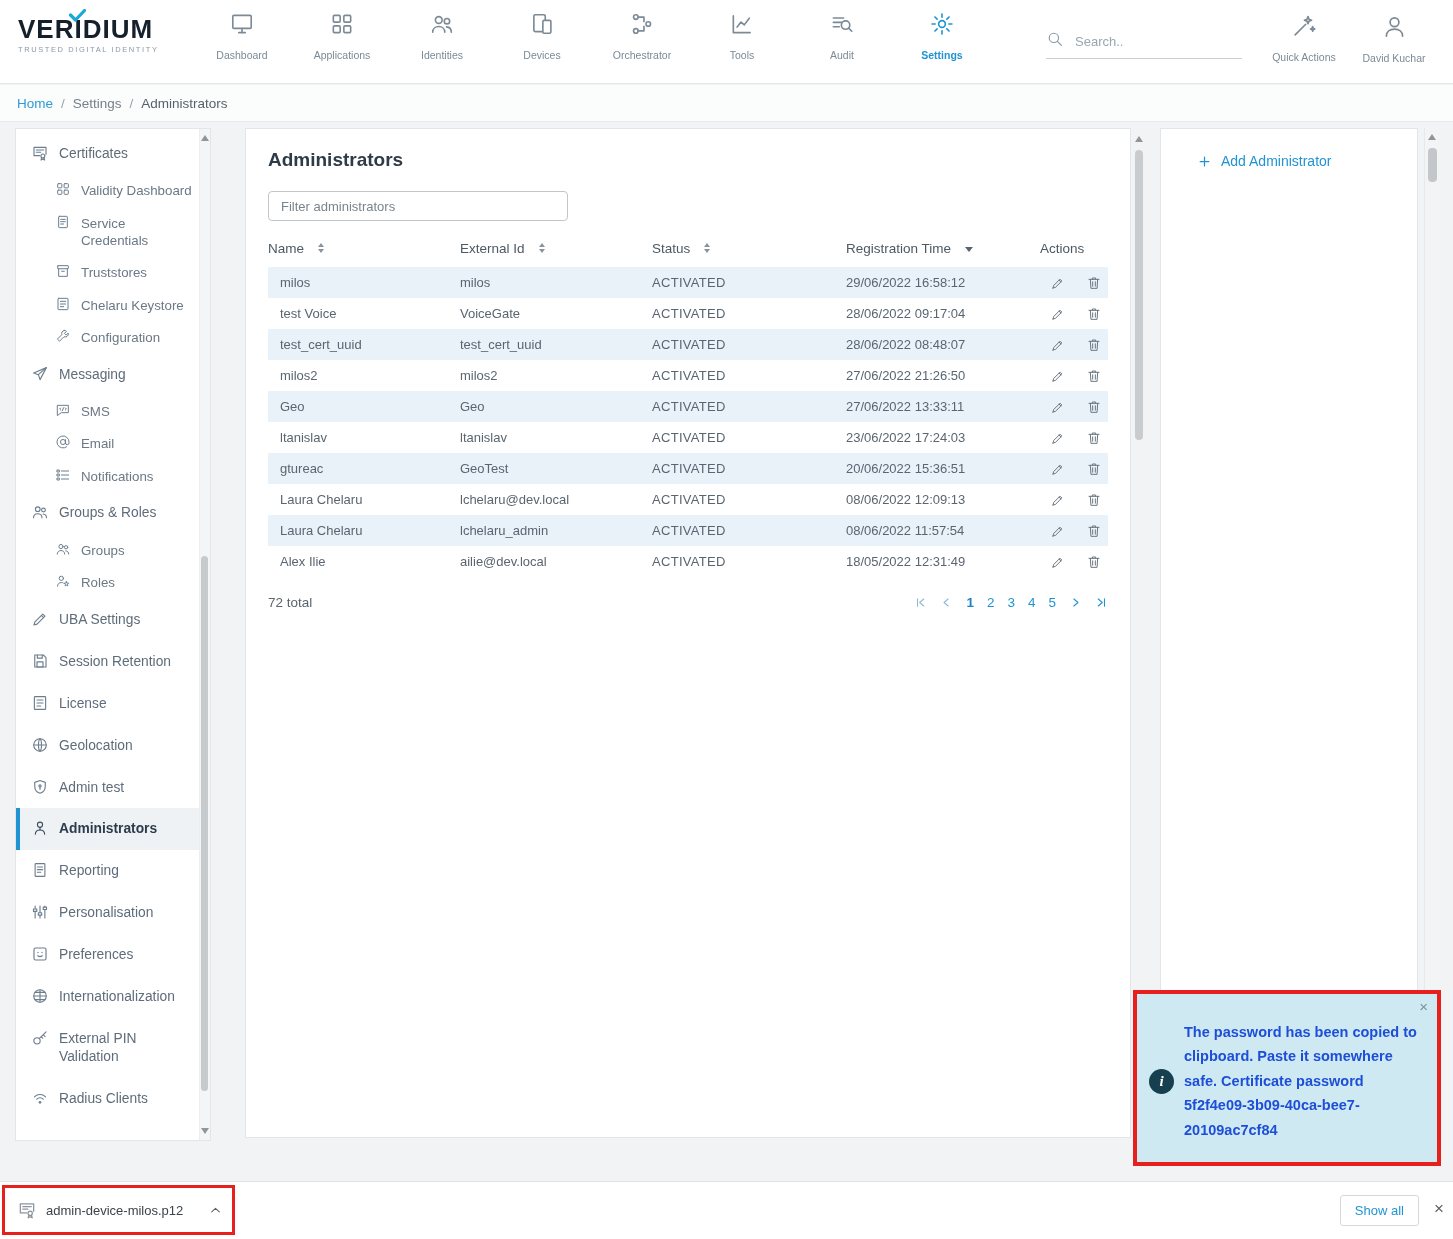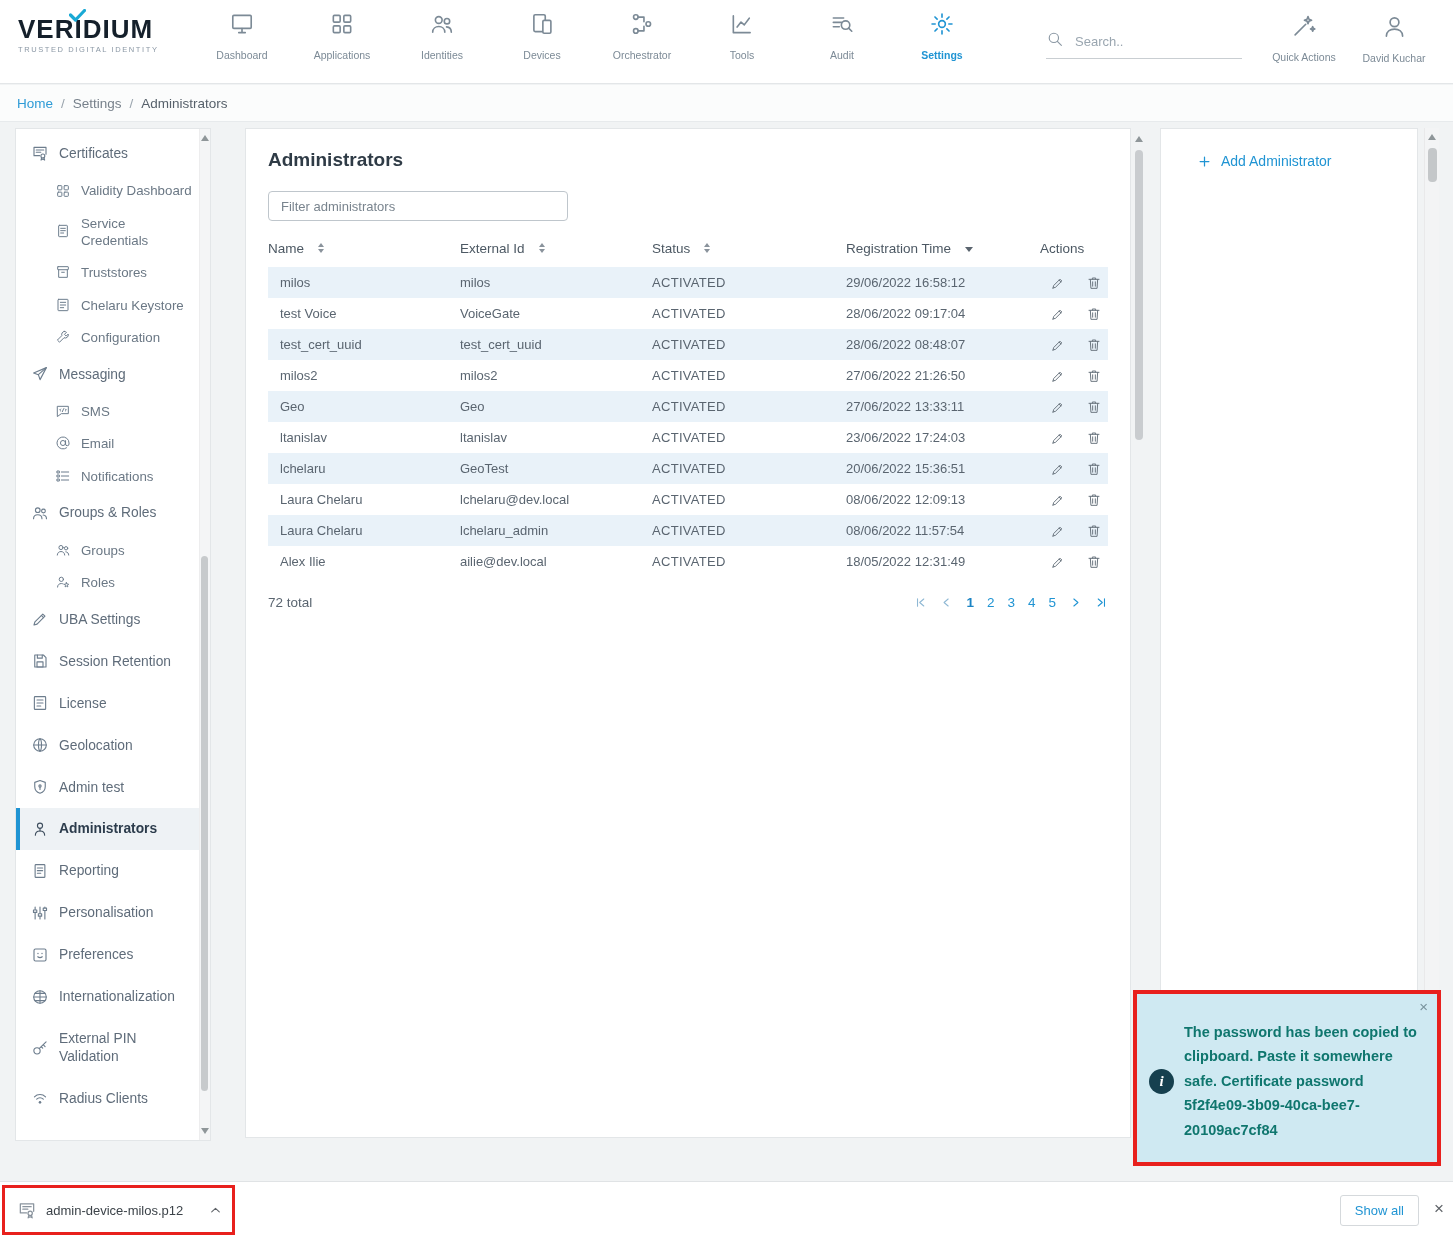--- a/index.html
+++ b/index.html
@@ -27,21 +27,21 @@
   
   .breadcrumb { position:absolute; top:85px; left:0; right:0; height:37px; background:#fbfcfc; border-bottom:1px solid #e7eaec; display:flex; align-items:center; padding-left:17px; font-size:13.5px; gap:8px; z-index:2; }
   .crumb-link { color:#2e9bd6; cursor:pointer; }
   .crumb-sep { color:#9aa4ad; }
   .crumb { color:#77818b; cursor:pointer; }
   .crumb.last { color:#57616b; cursor:default; }
 
   
   .sidebar { position:absolute; left:15px; top:128px; width:196px; height:1013px; background:#fff; border:1px solid #e3e6e8; z-index:2; }
   .side-list { padding-top:4px; }
-  .side-item { display:flex; align-items:center; gap:10px; padding:12px 20px 12px 15px; color:#5f6c7a; font-size:13.8px; cursor:pointer; line-height:1.3; }
+  .side-item { display:flex; align-items:flex-start; gap:10px; padding:12px 20px 12px 15px; color:#5f6c7a; font-size:13.8px; cursor:pointer; line-height:1.3; }
   .side-item.l1 { padding:7.5px 14px 7.5px 39px; font-size:13.3px; color:#6b7885; }
   .side-ico { flex:0 0 auto; color:#6d7d8d; display:flex; margin-top:-1px; }
   .side-item.active { background:#eef2f5; border-left:4px solid #2094d3; padding-left:11px; color:#2c3c4c; font-weight:700; }
   .side-item.active .side-ico { color:#3e4e5e; }
   .side-scroll { position:absolute; top:0; right:0; width:11px; height:100%; background:#f4f5f6; border-left:1px solid #ededee; }
   .side-thumb { position:absolute; top:427px; right:2px; width:7px; height:535px; background:#c7cacc; border-radius:4px; cursor:pointer; }
   .arr { position:absolute; width:0; height:0; border-left:4px solid transparent; border-right:4px solid transparent; cursor:pointer; }
   .arr.up { border-bottom:6px solid #8f9699; }
   .arr.down { border-top:6px solid #8f9699; }
   .side-scroll .arr { right:1px; }
@@ -83,21 +83,21 @@
   .right-thumb { position:absolute; top:20px; left:3px; width:9px; height:34px; background:#c4c7c9; border-radius:4px; cursor:pointer; }
 
   
   .right-panel { position:absolute; left:1160px; top:128px; width:258px; height:1010px; background:#fff; border:1px solid #e3e6e8; padding:24px 0 0 36px; z-index:1; }
   .add-admin { display:flex; align-items:center; gap:9px; color:#2094d3; font-size:14px; cursor:pointer; }
   .add-admin .plus { display:flex; }
 
   
   .toast { position:absolute; left:1133px; top:990px; width:308px; height:176px; background:#cfe9f2; border:4px solid #e8201d; z-index:5; padding:16px 18px 10px 12px; display:flex; gap:10px; align-items:center; }
   .info-badge { flex:0 0 auto; width:25px; height:25px; border-radius:50%; background:#16404f; color:#fff; font-size:15px; font-weight:700; display:flex; align-items:center; justify-content:center; font-family:"Liberation Serif","DejaVu Serif",serif; font-style:italic; }
-  .toast-text { color:#0f766e; font-size:14.5px; font-weight:700; line-height:1.68; word-break:break-word; }
+  .toast-text { color:#1d4ed8; font-size:14.5px; font-weight:700; line-height:1.68; word-break:break-word; }
   .toast-close { position:absolute; top:5px; right:9px; color:#79929c; font-size:15px; line-height:1; cursor:pointer; }
 
   
   .downloadbar { position:absolute; left:0; right:0; top:1181px; height:58px; background:#fff; border-top:1px solid #e0e3e5; z-index:6; }
   .download-item { position:absolute; left:2px; top:3px; width:233px; height:50px; border:3px solid #e8201d; display:flex; align-items:center; gap:9px; padding:0 10px 0 12px; cursor:pointer; background:#fff; }
   .dl-ico { display:flex; color:#8a949e; }
   .fname { font-size:13px; color:#3c4349; flex:1; }
   .dl-caret { display:flex; color:#5f6368; }
   .show-all { position:absolute; right:34px; top:13px; height:31px; padding:0 14px; background:#fff; border:1px solid #d5d9dc; border-radius:3px; color:#2094d3; font-size:13px; font-family:inherit; cursor:pointer; }
   .bar-close { position:absolute; right:9px; top:18px; color:#5f6368; font-size:17px; line-height:1; cursor:pointer; }
@@ -605,21 +605,21 @@
               </svg>
             </span>
             <span class="action-btn">
               <svg width="16" height="16" viewBox="0 0 24 24" fill="none" stroke="currentColor" stroke-width="1.5" stroke-linecap="round" stroke-linejoin="round">
                 <path d="M4.5 6.5h15M9.5 6.5v-2h5v2M6.5 6.5l.9 13.5h9.2l.9-13.5M10 10.2v6.6M14 10.2v6.6"></path>
               </svg>
             </span>
           </div>
         </div>
         <div class="tr alt">
-          <div class="td first">lchelaru</div>
+          <div class="td first">gtureac</div>
           <div class="td">GeoTest</div>
           <div class="td status">ACTIVATED</div>
           <div class="td">20/06/2022 15:36:51</div>
           <div class="td actions">
             <span class="action-btn">
               <svg width="16" height="16" viewBox="0 0 24 24" fill="none" stroke="currentColor" stroke-width="1.5" stroke-linecap="round" stroke-linejoin="round">
                 <path d="M4.5 19.5l1-3.7L15 6.3l2.7 2.7-9.5 9.5-3.7 1z"></path>
                 <path d="M13.6 7.7l2.7 2.7"></path>
               </svg>
             </span>

